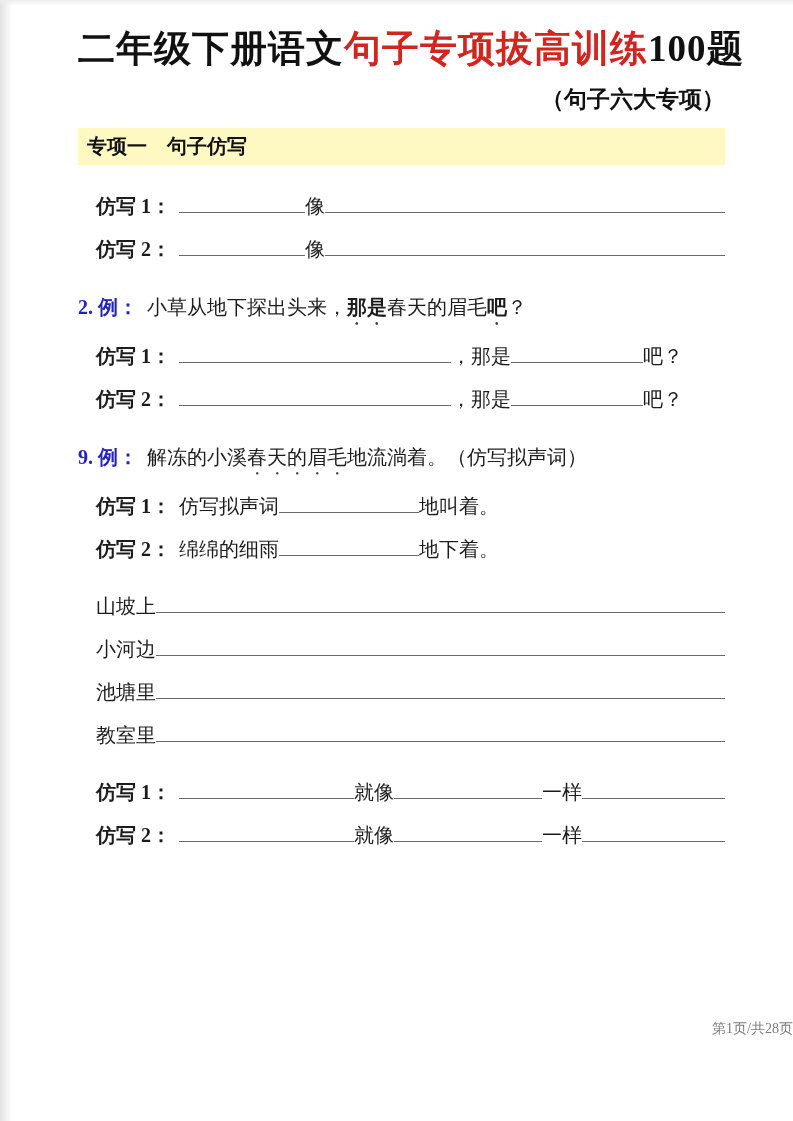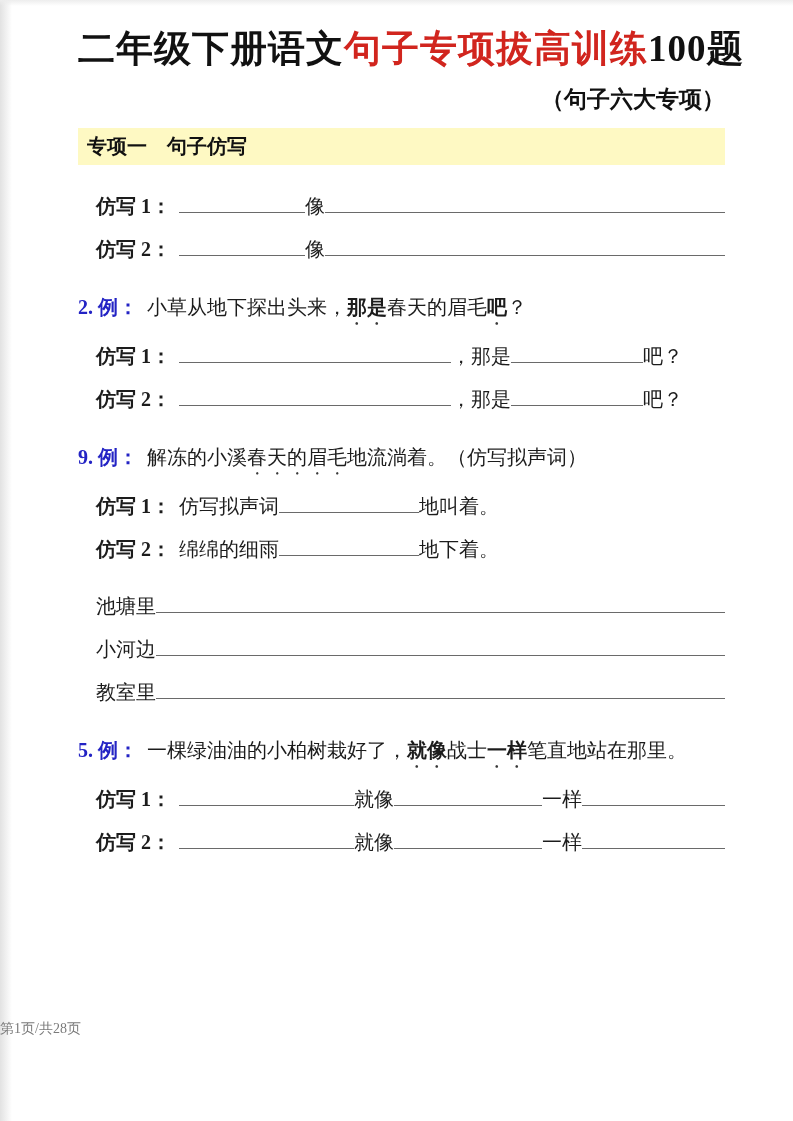--- a/index.html
+++ b/index.html
@@ -66,21 +66,21 @@
   .blank {
     display: inline-block; height: 5px;
     border-bottom: 1.5px solid #6a6a6a;
   }
   .w126 { width: 126px; } .w272 { width: 272px; } .w132 { width: 132px; }
   .w140 { width: 140px; } .w175 { width: 175px; } .w148 { width: 148px; }
   .fill { flex: 1 1 auto; }
 
   .footer {
     position: absolute; left: 0; bottom: 24px; width: 100%;
-    text-align: left; font-size: 14px; color: #7a7a7a;
+    text-align: right; font-size: 14px; color: #7a7a7a;
   }
 </style>
 </head>
 <body>
 
 <div class="page">
 
   <h1 class="title"><span class="t-black">二年级下册语文</span><span class="t-red">句子专项拔高训练</span><span class="t-black">100题</span></h1>
 
   <div class="subtitle">（句子六大专项）</div>
@@ -136,37 +136,38 @@
     <div class="row">
       <span class="lbl">仿写 2：</span>
         <span class="txt">绵绵的细雨</span>
         <span class="blank w140"></span>
         <span class="txt">地下着。</span>
     </div>
   </div>
 
   <div class="exercise ex4">
     <div class="row">
-      <span class="txt">池塘里</span>
+      <span class="txt">山坡上</span>
         <span class="blank fill"></span>
     </div>
     <div class="row">
       <span class="txt">小河边</span>
+        <span class="blank fill"></span>
+    </div>
+    <div class="row">
+      <span class="txt">池塘里</span>
         <span class="blank fill"></span>
     </div>
     <div class="row">
       <span class="txt">教室里</span>
         <span class="blank fill"></span>
     </div>
   </div>
 
   <div class="exercise">
-    <div class="ex-head">
-      <span class="num">5. 例：</span><span class="sent"><span>一棵绿油油的小柏树栽好了，</span><span class="b em">就像</span><span>战士</span><span class="b em">一样</span><span>笔直地站在那里。</span></span>
-    </div>
     <div class="row">
       <span class="lbl">仿写 1：</span>
         <span class="blank w175"></span>
         <span class="txt">就像</span>
         <span class="blank w148"></span>
         <span class="txt">一样</span>
         <span class="blank fill"></span>
     </div>
     <div class="row">
       <span class="lbl">仿写 2：</span>

